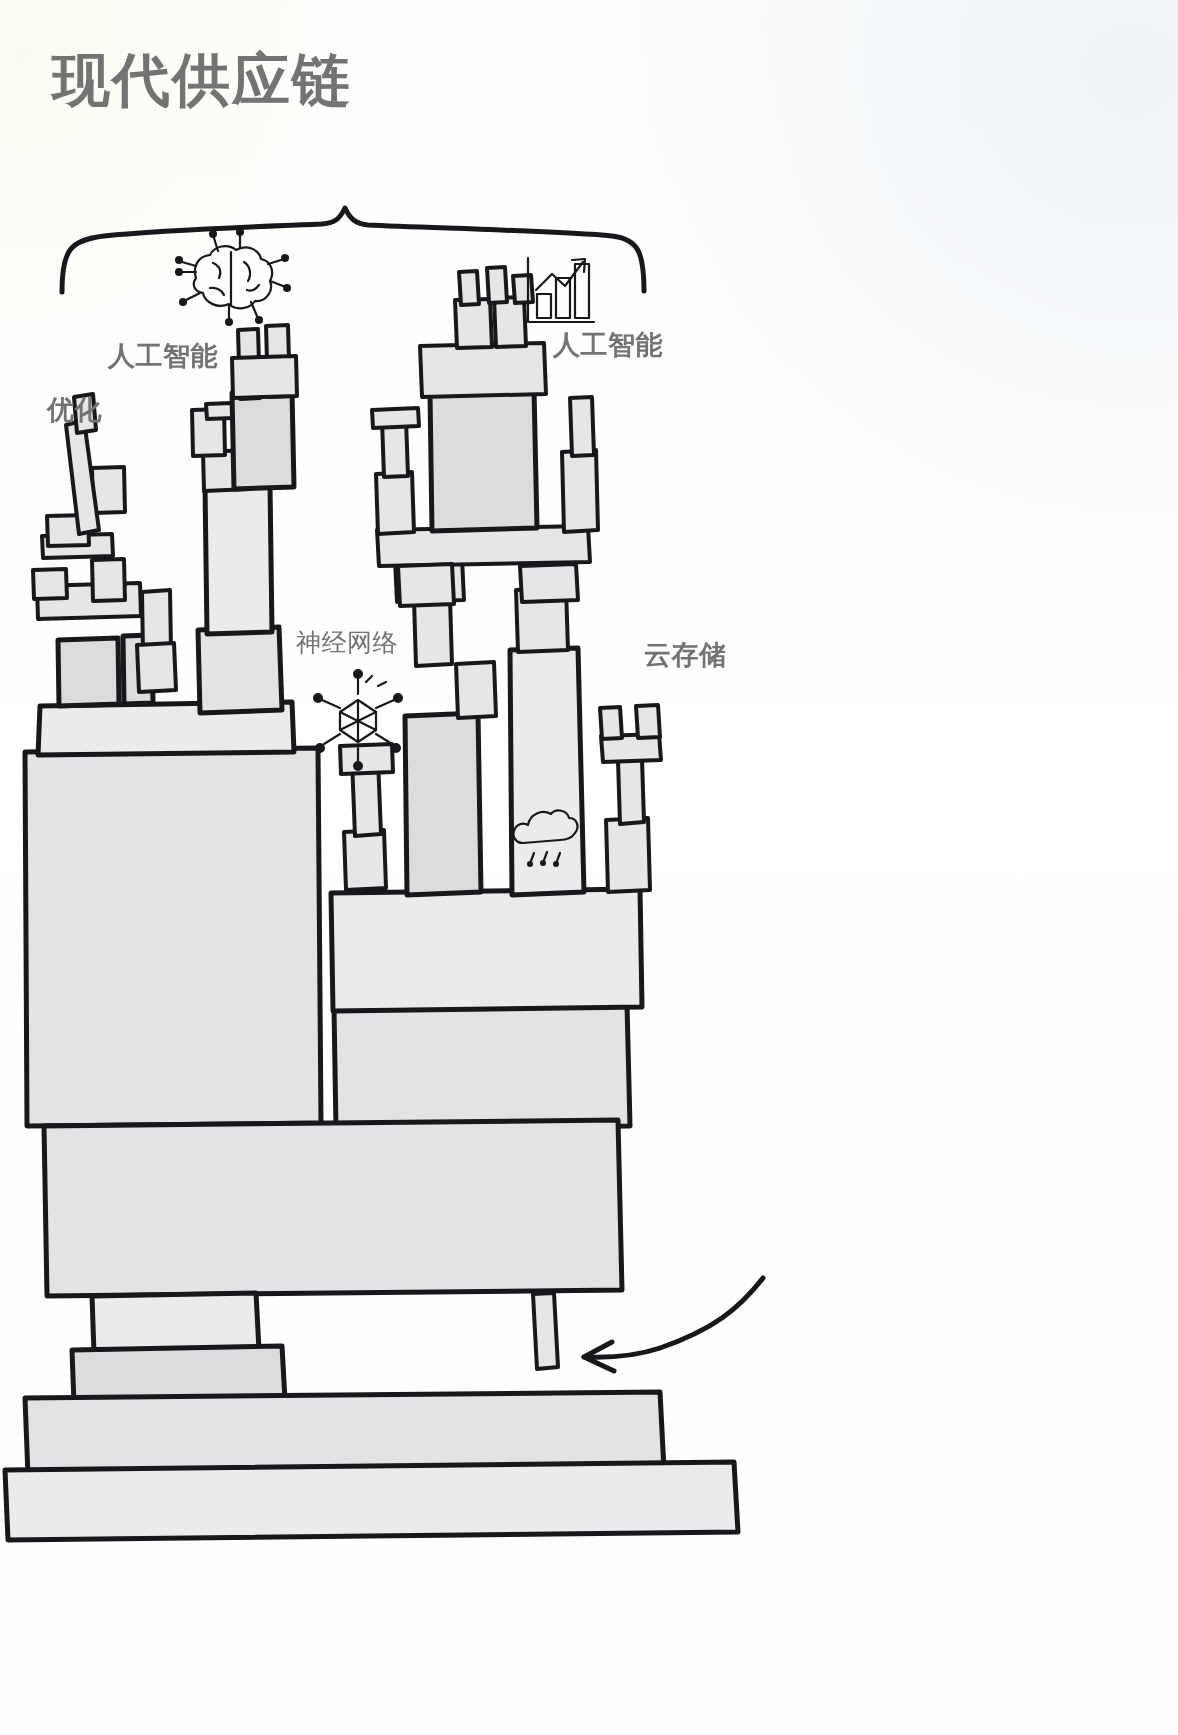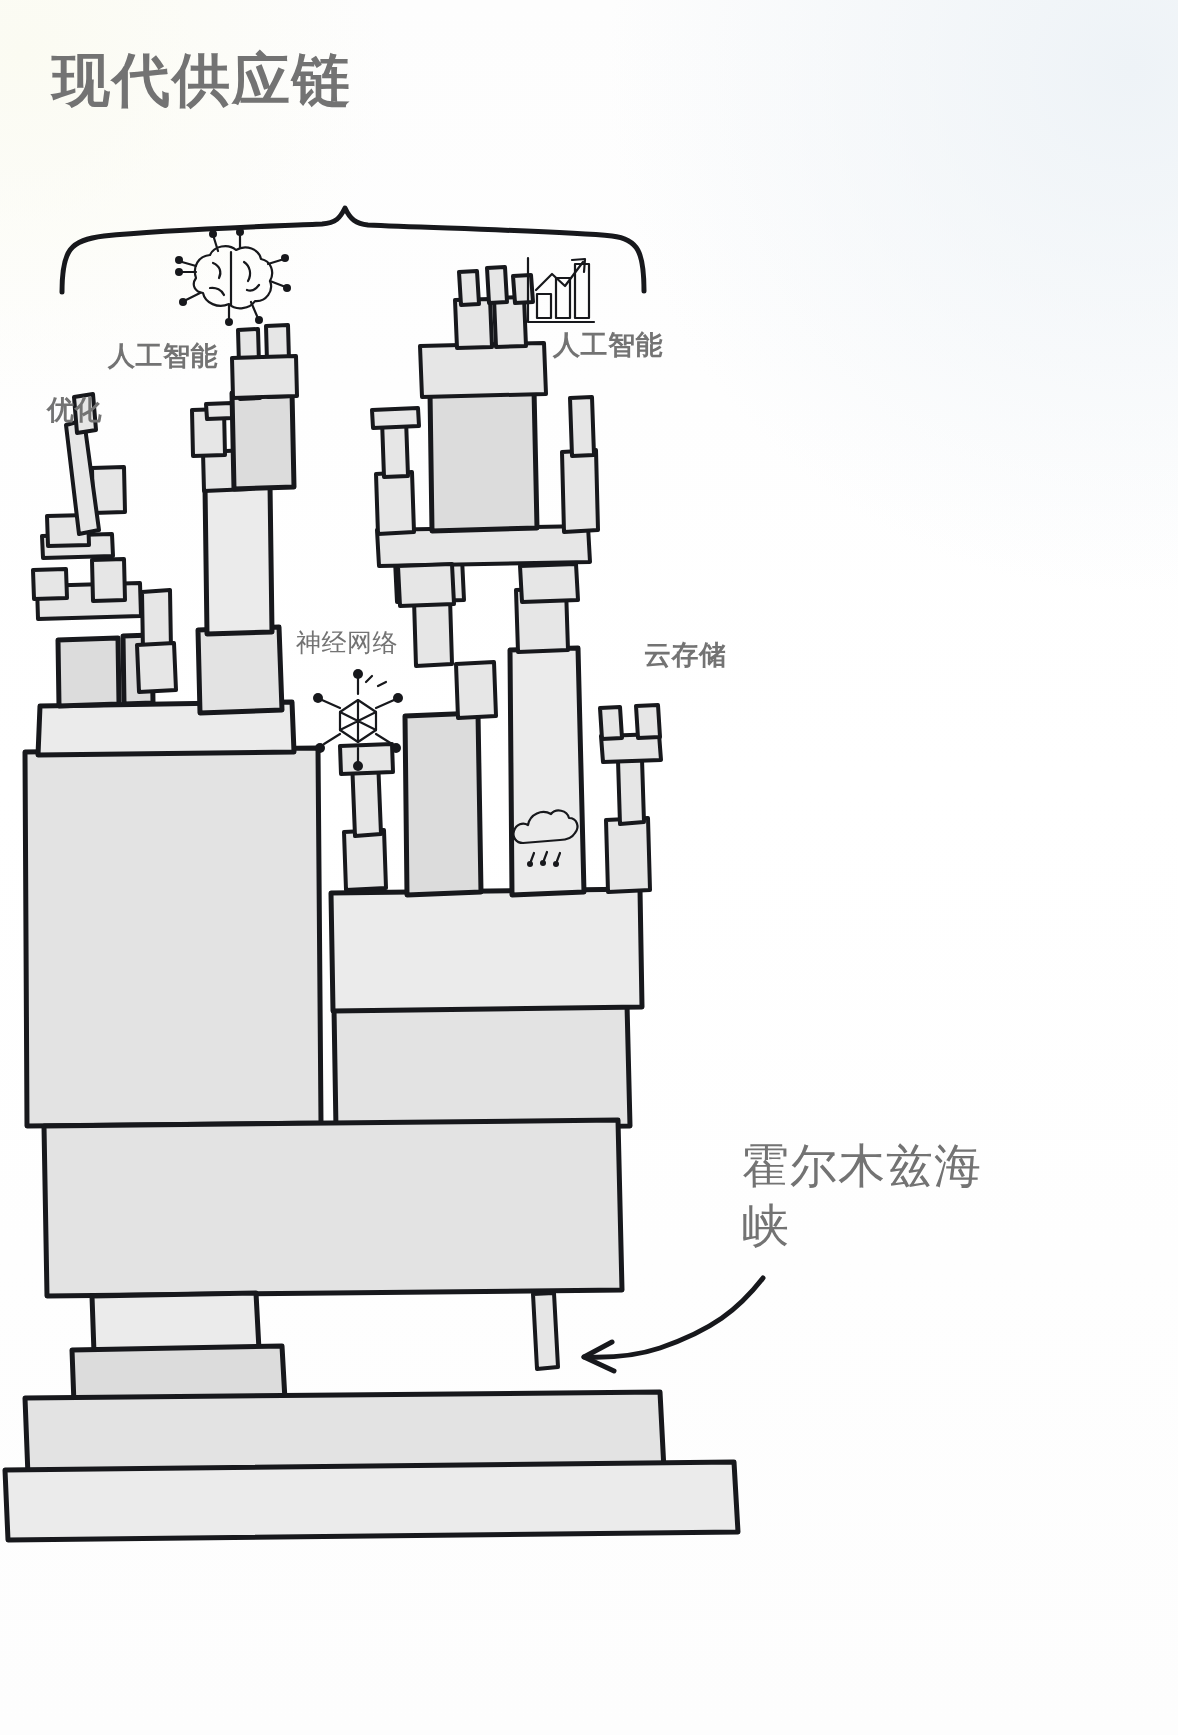--- a/index.html
+++ b/index.html
@@ -211,16 +211,14 @@
       <path class="ink" stroke-width="6" d="M584,1357 L612,1342 M584,1357 L614,1371"></path>
     </g>
   </svg>
 
   <div class="lbl" id="title">现代供应链</div>
   <div class="lbl" id="l-ai">人工智能</div>
   <div class="lbl" id="l-opt">优化</div>
   <div class="lbl" id="l-data">人工智能</div>
   <div class="lbl" id="l-nn">神经网络</div>
   <div class="lbl" id="l-cloud">云存储</div>
-  <div class="lbl" id="l-strait">霍尔木兹海
-峡</div>
 
 </div>
 
 </body></html>

